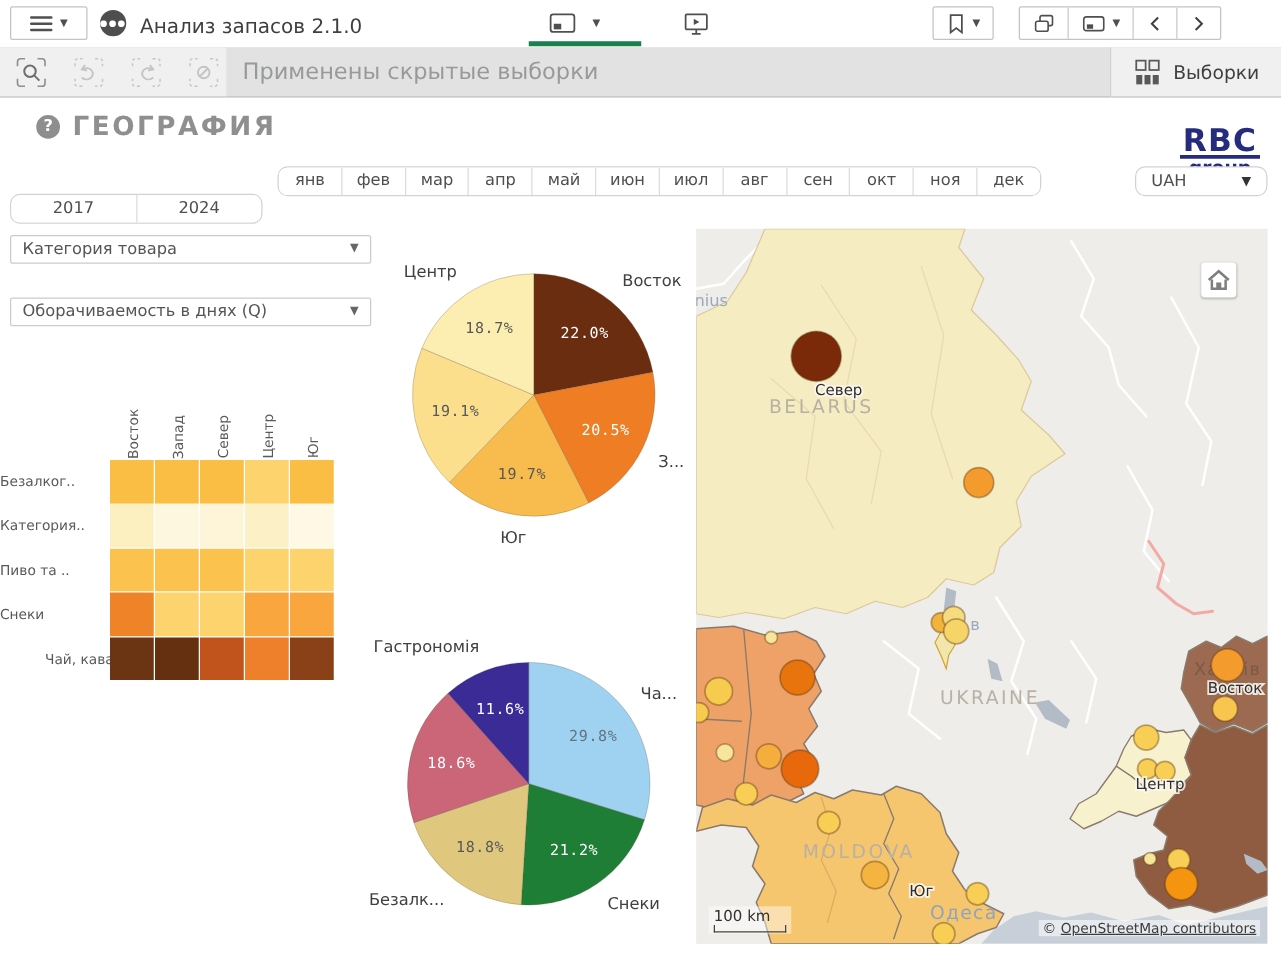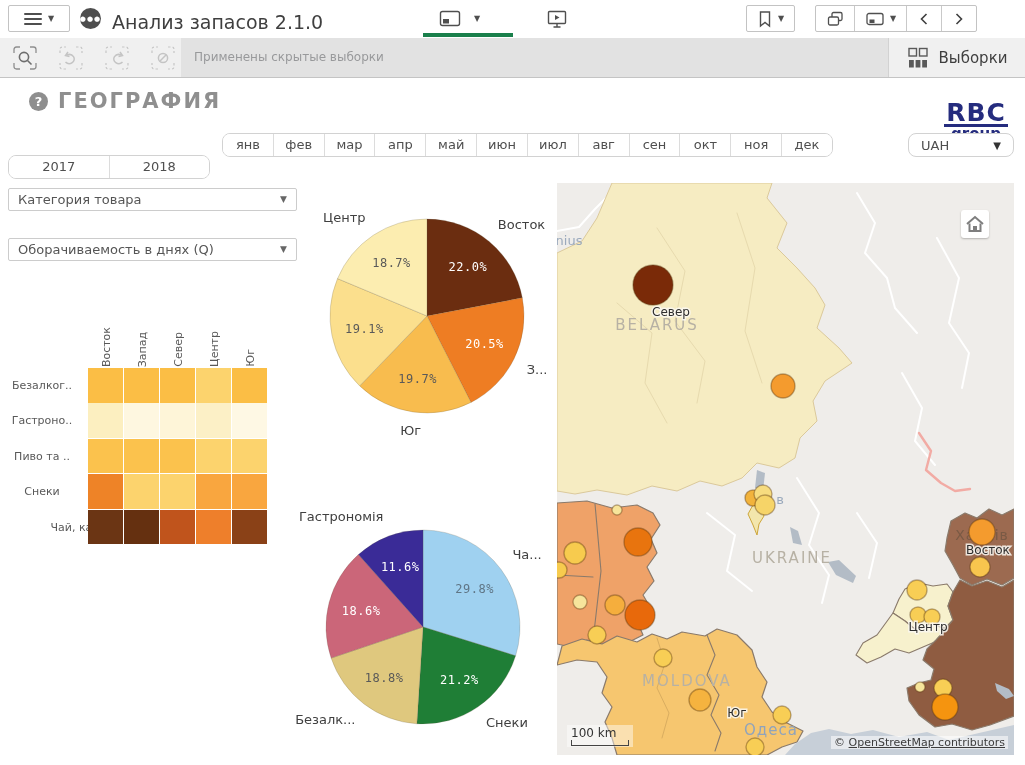--- a/index.html
+++ b/index.html
@@ -9,31 +9,31 @@
   .abs{position:absolute;}
   
   .topbar{left:0;top:0;width:1025px;height:38px;background:#fff;border-bottom:1px solid #d8d8d8;}
   .tbtn{position:absolute;background:#fff;border:1px solid #c3c3c3;border-radius:2px;
         display:flex;align-items:center;justify-content:center;gap:6px;cursor:pointer;box-sizing:border-box;}
   .hamb{width:18px;height:12px;display:flex;flex-direction:column;justify-content:space-between;}
   .hamb span{display:block;height:2px;background:#4f4f4f;border-radius:1px;}
   .caret{font-size:8px;color:#4f4f4f;line-height:1;}
   .appicon{left:80px;top:8px;width:21px;height:21px;border-radius:50%;background:#4e4e4e;color:#fff;
            display:flex;align-items:center;justify-content:center;font-size:7px;letter-spacing:1px;}
-  .apptitle{left:112px;top:11px;font-size:19px;color:#3f3f3f;}
+  .apptitle{left:112px;top:11px;font-size:16px;color:#3f3f3f;}
   .green-underline{left:423px;top:33px;width:90px;height:4px;background:#1a7f4b;}
   .btn-group{position:absolute;display:flex;border:1px solid #c3c3c3;border-radius:2px;background:#fff;height:27px;box-sizing:border-box;}
   .btn-cell{display:flex;align-items:center;justify-content:center;gap:5px;padding:0 10px;border-left:1px solid #c9c9c9;cursor:pointer;}
   .btn-cell:first-child{border-left:none;}
   
   .selbar{left:0;top:38px;width:1025px;height:40px;background:#e2e2e2;border-bottom:1px solid #c4c4c4;box-sizing:border-box;}
   .selbar-icons{position:absolute;left:0;top:0;width:181px;height:39px;background:#f0f0f0;display:flex;align-items:center;gap:20px;padding-left:12px;box-sizing:border-box;}
   .selbar-right{position:absolute;right:0;top:0;width:137px;height:39px;background:#f0f0f0;border-left:1px solid #d2d2d2;
                 display:flex;align-items:center;gap:10px;justify-content:center;cursor:pointer;box-sizing:border-box;}
-  .sel-msg{position:absolute;left:194px;top:0;height:39px;line-height:39px;font-size:12px;color:#98999b;}
+  .sel-msg{position:absolute;left:194px;top:0;height:39px;line-height:39px;font-size:18px;color:#98999b;}
   .sel-right-label{font-size:15px;color:#3f3f3f;}
   
   .help-circle{left:29px;top:92px;width:19px;height:19px;border-radius:50%;background:#8e8e8e;color:#fff;
                font-size:13px;font-weight:bold;display:flex;align-items:center;justify-content:center;}
   .page-title{left:58px;top:89px;font-size:21px;color:#8f8f8f;letter-spacing:2px;font-weight:bold;}
   .rbc{left:938px;top:84px;width:76px;text-align:center;color:#252c7e;cursor:default;}
   .rbc .l1{font-size:25px;font-weight:bold;letter-spacing:1px;line-height:22px;border-bottom:3px solid #252c7e;display:inline-block;padding:0 2px;margin-top:18px;}
   .rbc .l2{font-size:15px;font-weight:bold;line-height:15px;}
   
   .strip{position:absolute;display:flex;border:1px solid #d2d2d2;border-radius:8px;background:#fff;height:24px;box-sizing:border-box;overflow:hidden;}
@@ -44,21 +44,21 @@
        display:flex;align-items:center;justify-content:space-between;padding:0 12px;box-sizing:border-box;cursor:pointer;}
   .uah span.val{font-size:13px;color:#4f4f4f;}
   .dd{position:absolute;left:8px;width:289px;height:23px;border:1px solid #cccccc;border-radius:2px;background:#fff;
       display:flex;align-items:center;justify-content:space-between;padding:0 9px;box-sizing:border-box;cursor:pointer;}
   .dd span.val{font-size:13px;color:#555;}
   .dd .caret{color:#666;font-size:9px;}
   
   #hm{left:0;top:325px;width:292px;height:228px;}
   .hm-collabel{position:absolute;top:0;height:42px;width:36px;display:flex;align-items:flex-end;justify-content:center;}
   .hm-collabel span{writing-mode:vertical-rl;transform:rotate(180deg);font-size:11px;color:#595959;white-space:nowrap;}
-  .hm-rowlabel{position:absolute;left:0;width:84px;text-align:center;font-size:11px;color:#595959;}
+  .hm-rowlabel{position:absolute;left:0;width:84px;text-align:left;font-size:11px;color:#595959;}
   .hm-cell{position:absolute;width:35.2px;height:34.5px;cursor:pointer;}
   
   svg text.pct{font-family:"DejaVu Sans Mono","Liberation Mono",monospace;font-size:12px;letter-spacing:0.5px;}
   svg text.pie-label{font-family:"DejaVu Sans",sans-serif;font-size:13px;fill:#404040;}
   #map{left:557px;top:183px;width:457px;height:572px;background:#efedea;}
   .map-home{position:absolute;left:404px;top:27px;width:28px;height:28px;background:#fff;border-radius:3px;
             box-shadow:0 1px 2px rgba(0,0,0,.25);display:flex;align-items:center;justify-content:center;cursor:pointer;}
   .map-scale{position:absolute;left:10px;bottom:8px;background:rgba(255,255,255,.45);padding:1px 4px;}
   .map-scale .lbl{font-size:12px;color:#333;}
   .map-scale .bar{width:56px;height:5px;border-left:1px solid #444;border-right:1px solid #444;border-bottom:1px solid #444;}
@@ -174,21 +174,21 @@
 
 <div class="abs help-circle">?</div>
 <div class="abs page-title">ГЕОГРАФИЯ</div>
 <div class="abs rbc">
   <div class="l1">RBC</div>
   <div class="l2">group</div>
 </div>
 
 <div class="strip" style="left:8px;top:133px;width:202px;margin-top:22px;" id="years">
     <button class="seg">2017</button>
-    <button class="seg">2018</button>
+    <button class="seg">2024</button>
   </div>
 <div class="strip" style="left:222px;top:133px;width:611px;" id="months">
     <button class="seg">янв</button>
     <button class="seg">фев</button>
     <button class="seg">мар</button>
     <button class="seg">апр</button>
     <button class="seg">май</button>
     <button class="seg">июн</button>
     <button class="seg">июл</button>
     <button class="seg">авг</button>
@@ -221,21 +221,21 @@
     <div class="hm-collabel" style="left: 160px;">
       <span>Север</span>
     </div>
     <div class="hm-collabel" style="left: 196px;">
       <span>Центр</span>
     </div>
     <div class="hm-collabel" style="left: 232px;">
       <span>Юг</span>
     </div>
     <div class="hm-rowlabel" style="top: 54px;">Безалког..</div>
-    <div class="hm-rowlabel" style="top: 89.4px;">Гастроно..</div>
+    <div class="hm-rowlabel" style="top: 89.4px;">Категория..</div>
     <div class="hm-rowlabel" style="top: 124.8px;">Пиво та ..</div>
     <div class="hm-rowlabel" style="top: 160.2px;">Снеки</div>
     <div class="hm-rowlabel" style="top: 195.6px; margin-left: 36px;">Чай, кава</div>
     <div class="hm-cell" style="left: 88px; top: 43px; background: rgb(251, 190, 69);"></div>
     <div class="hm-cell" style="left: 124px; top: 43px; background: rgb(251, 190, 69);"></div>
     <div class="hm-cell" style="left: 160px; top: 43px; background: rgb(251, 190, 69);"></div>
     <div class="hm-cell" style="left: 196px; top: 43px; background: rgb(252, 211, 109);"></div>
     <div class="hm-cell" style="left: 232px; top: 43px; background: rgb(251, 190, 69);"></div>
     <div class="hm-cell" style="left: 88px; top: 78.4px; background: rgb(252, 239, 192);"></div>
     <div class="hm-cell" style="left: 124px; top: 78.4px; background: rgb(254, 247, 224);"></div>

